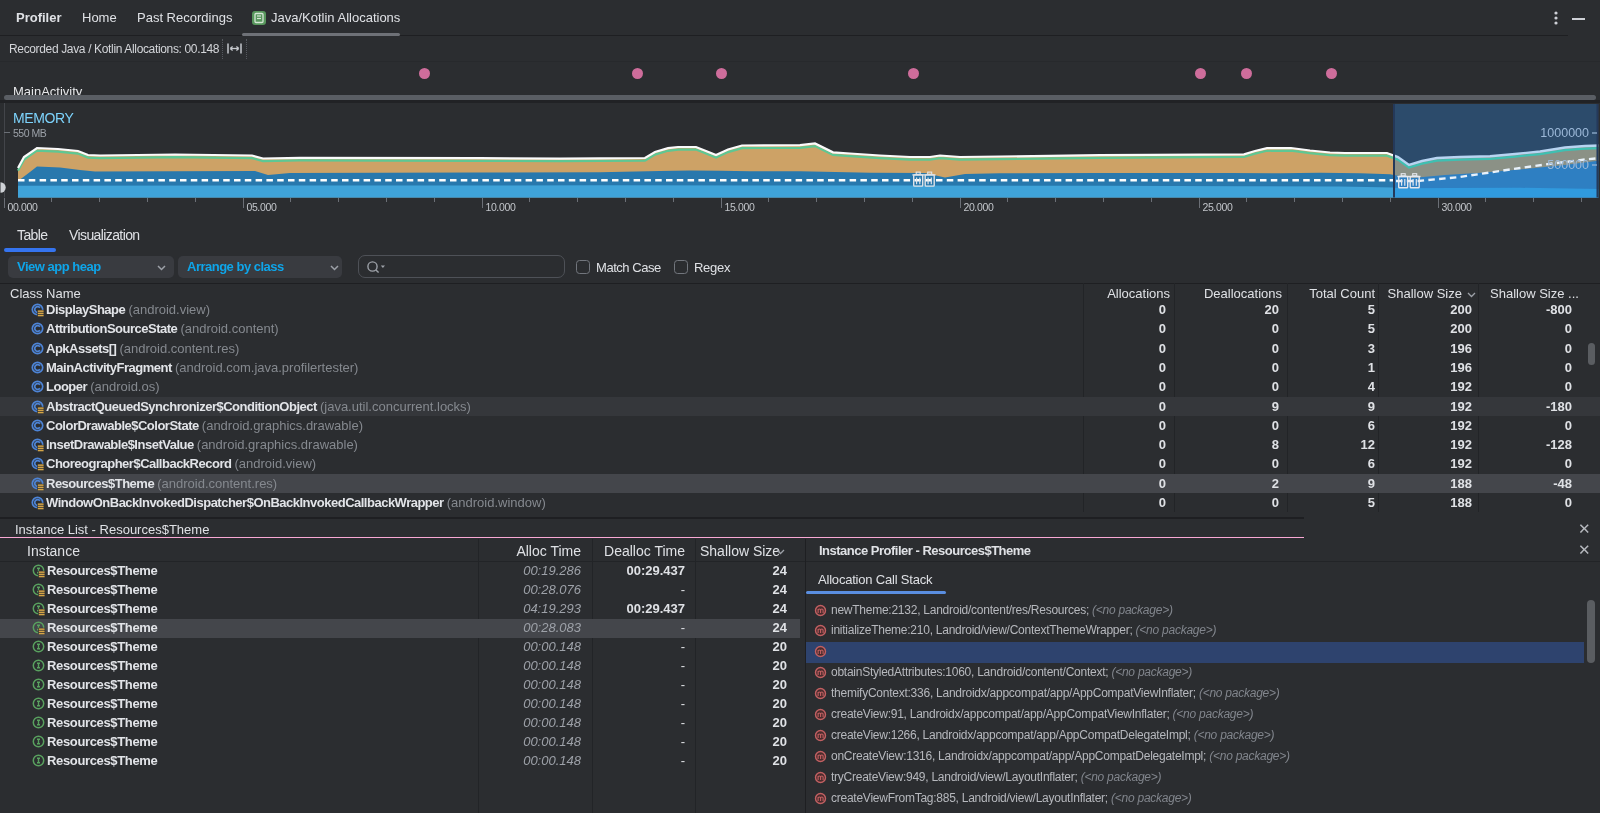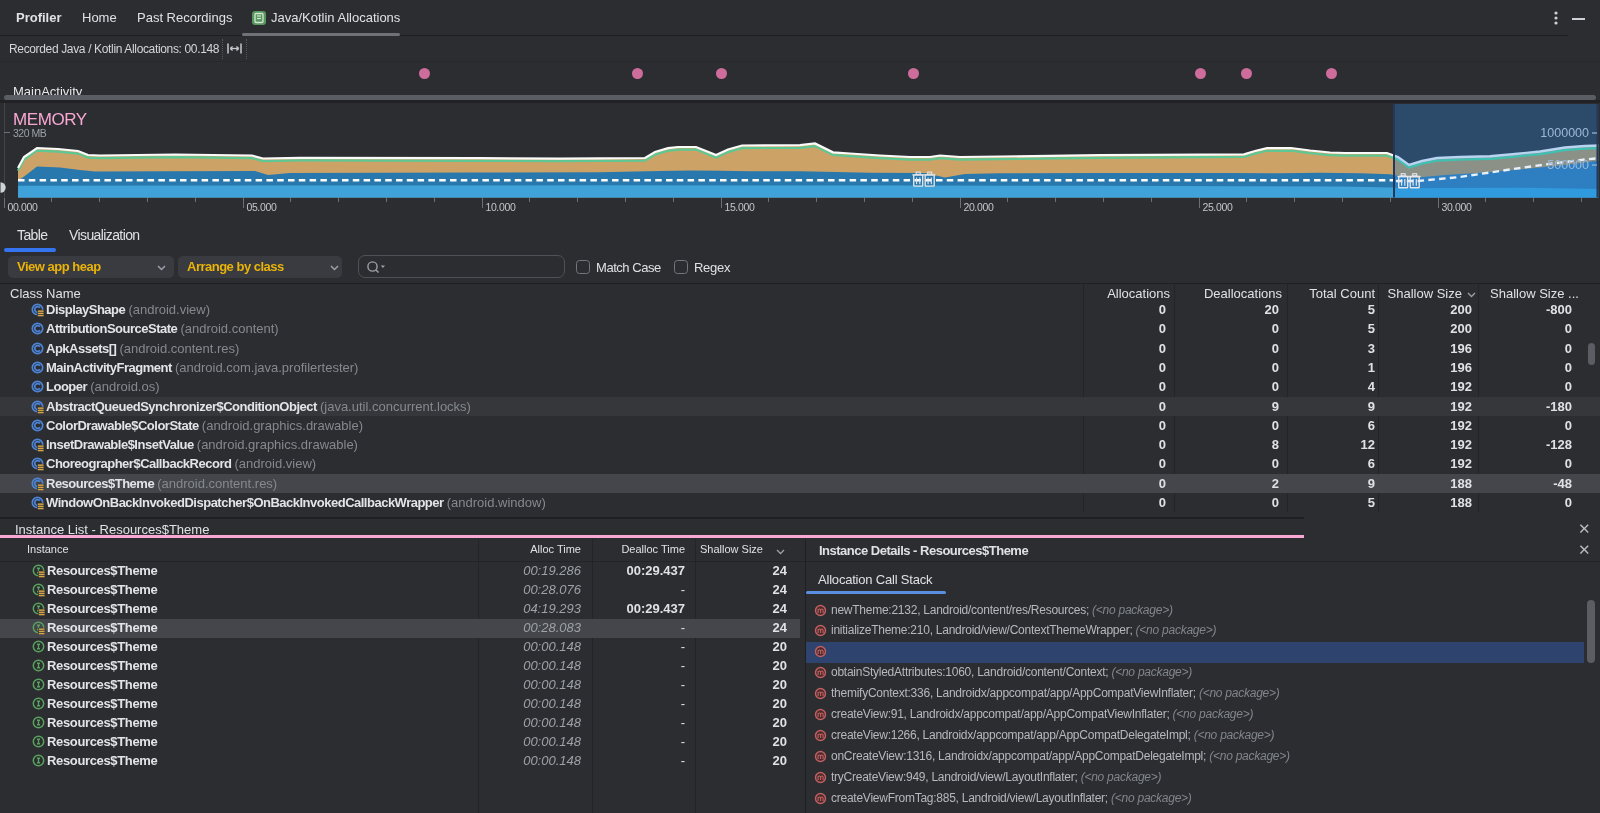--- a/index.html
+++ b/index.html
@@ -11,35 +11,35 @@
 #topbar .t{position:absolute;top:10px;font-size:13px;color:#dfe1e5}
 #tab-underline{position:absolute;left:242px;top:33px;width:158px;height:3px;background:#6e7177;border-radius:2px}
 #recrow{position:absolute;left:0;top:36px;width:1600px;height:26px;border-bottom:1px solid #27292c}
 .dot{position:absolute;width:11px;height:11px;border-radius:50%;background:#ce6d9b;top:68px}
 #mabar{position:absolute;left:4px;top:95px;width:1592px;height:5px;background:#5a5e64;border-radius:2.5px}
 #machartline{position:absolute;left:0;top:100px;width:1600px;height:3px;background:#212225}
 .tick{position:absolute;top:198px;width:1px;height:4px;background:#6b6f76}
 .alab{position:absolute;top:200.5px;font-size:10.5px;letter-spacing:-0.35px;color:#c2c5ca}
 .tabtxt{position:absolute;top:227px;font-size:14px;color:#dfe1e5;letter-spacing:-0.6px}
 #tableul{position:absolute;left:4px;top:248px;width:52px;height:3.5px;background:#3574f0;border-radius:2px}
-.ddl{position:absolute;top:256px;height:22px;background:#393b40;border-radius:5px;font-size:13px;color:#eab308;line-height:22px;font-weight:bold;letter-spacing:-0.5px}
+.ddl{position:absolute;top:256px;height:22px;background:#393b40;border-radius:5px;font-size:13px;color:#0ea5e9;line-height:22px;font-weight:bold;letter-spacing:-0.5px}
 #search{position:absolute;left:358px;top:254.5px;width:207px;height:23px;border:1px solid #4e5157;border-radius:7px}
 .cb{position:absolute;top:259.5px;width:14px;height:14px;border:1.8px solid #72767d;border-radius:3.5px}
 .cblab{position:absolute;top:260px;font-size:13px;color:#dfe1e5}
 #thead{position:absolute;left:0;top:283px;width:1600px;height:17px;border-top:1px solid #1e1f22;font-size:13px}
 #thead .num{font-weight:normal}
 #thead .c1{right:430px}#thead .c2{right:318px}
 .sep-v{position:absolute;width:1px;background:#222427}
 .crow{position:absolute;left:0;width:1600px;height:19.3px;font-size:13px}
 .crow .nm{position:absolute;left:46px;top:2px;font-weight:bold;color:#e2e4e8;letter-spacing:-0.5px}
 .pk{font-weight:normal;color:#85898f;letter-spacing:0}
 .num{position:absolute;top:2px;text-align:right;color:#dfe1e5;font-weight:bold}
 .c1{right:434px}.c2{right:321px}.c3{right:225px}.c4{right:128px}.c5{right:28px}
 .cicon{position:absolute;left:31px;top:3px}
-#il-title{position:absolute;left:0;top:517px;width:1304px;height:21px;border-top:2px solid #1e1f22;border-bottom:3px solid #f9a8d4}
+#il-title{position:absolute;left:0;top:517px;width:1304px;height:21px;border-top:2px solid #1e1f22;border-bottom:1px solid #f9a8d4}
 .irow{position:absolute;left:0;width:800px;height:19px;font-size:13px}
 .irow .nm{position:absolute;left:47px;top:1px;font-weight:bold;color:#e2e4e8;letter-spacing:-0.35px}
 .iicon{position:absolute;left:32px;top:2px}
 .ital{font-style:italic;color:#9da1a8}
 .ic1{position:absolute;top:1px;right:219px;text-align:right}
 .ic2{position:absolute;top:1px;right:115px;text-align:right;color:#dfe1e5}
 .ic3{position:absolute;top:1px;right:13px;text-align:right;color:#dfe1e5;font-weight:bold}
 .drow{position:absolute;left:806px;width:778px;height:20.9px;font-size:12px;color:#b6b8bd}
 .drow .dt{position:absolute;left:25px;top:2px;white-space:nowrap;letter-spacing:-0.25px}
 .dnp{font-style:italic;color:#81858c}
@@ -145,22 +145,22 @@
     </g>
     <line x1="1394" y1="104" x2="1394" y2="197.5" stroke="#24395a" stroke-width="2"></line>
     <rect x="1596.5" y="104" width="2" height="93.5" fill="#24395a"></rect>
     <rect x="1598.5" y="103" width="1.5" height="95" fill="#2b2d30"></rect>
     <text x="1589" y="137" text-anchor="end" font-size="12.5" fill="#9cb8d8" font-family="Liberation Sans">1000000</text>
     <line x1="1592" y1="133" x2="1597" y2="133" stroke="#9cb8d8" stroke-width="1.2"></line>
     <text x="1589" y="169" text-anchor="end" font-size="12.5" fill="#9cb8d8" font-family="Liberation Sans">500000</text>
     <line x1="1592" y1="165" x2="1597" y2="165" stroke="#9cb8d8" stroke-width="1.2"></line>
     <path d="M0.5,182.3 a5.2,5.2 0 0 1 0,10.4 z" fill="#cfd2d6"></path>
   </svg>
-<span class="abs txt" style="left:13px;top:110px;font-size:17px;color:#f9a8d4;letter-spacing:-0.4px">MEMORY</span>
-<span class="abs txt" style="left:13px;top:127px;font-size:10.5px;letter-spacing:-0.5px;color:#9ca1a8">320 MB</span>
+<span class="abs txt" style="left:13px;top:110px;font-size:14px;color:#7dd3fc;letter-spacing:-0.4px">MEMORY</span>
+<span class="abs txt" style="left:13px;top:127px;font-size:10.5px;letter-spacing:-0.5px;color:#9ca1a8">550 MB</span>
 <div class="abs" style="left:4px;top:132px;width:6px;height:1px;background:#6b6f76"></div>
 <div class="tick" style="left:3.6px;height:10px"></div>
 <span class="alab txt" style="left:7.4px">00.000</span>
 <div class="tick" style="left:51.4px"></div>
 <div class="tick" style="left:99.2px"></div>
 <div class="tick" style="left:147.0px"></div>
 <div class="tick" style="left:194.8px"></div>
 <div class="tick" style="left:242.6px;height:10px"></div>
 <span class="alab txt" style="left:246.4px">05.000</span>
 <div class="tick" style="left:290.4px"></div>
@@ -386,21 +386,21 @@
     <span class="num c2">0</span>
     <span class="num c3">5</span>
     <span class="num c4">188</span>
     <span class="num c5">0</span>
   </div>
 <div class="abs" style="left:1588px;top:343px;width:7px;height:22px;background:#5a5d61;border-radius:4px"></div>
 <div id="il-title">
     <span class="abs txt" style="left:15px;top:3px;font-size:13px">Instance List - Resources$Theme</span>
     <span class="xbtn" style="left:1578px;top:3px">✕</span>
   </div>
-<div class="abs" style="left:0;top:539px;width:805px;height:23px;font-size:11px;border-bottom:1px solid #222427">
+<div class="abs" style="left:0;top:539px;width:805px;height:23px;font-size:14px;border-bottom:1px solid #222427">
     <span class="abs txt" style="left:27px;top:4px">Instance</span>
     <span class="abs txt" style="right:224px;top:4px">Alloc Time</span>
     <span class="abs txt" style="right:120px;top:4px">Dealloc Time</span>
     <span class="abs txt" style="left:700px;top:4px">Shallow Size</span>
     <svg width="9" height="6" viewBox="0 0 9 6" style="position:absolute;left:776px;top:10px">
       <path d="M1,1 L4.5,4.5 L8,1" fill="none" stroke="#9da1a8" stroke-width="1.3"></path>
     </svg>
   </div>
 <div class="sep-v" style="left:478px;top:539px;height:274px"></div>
 <div class="sep-v" style="left:592px;top:539px;height:274px"></div>
@@ -526,21 +526,21 @@
       <circle cx="6.5" cy="6.5" r="5.2" fill="none" stroke="#59a15f" stroke-width="1.5"></circle>
       <path d="M5,4.3 h3 M6.5,4.3 v4.4 M5,8.7 h3" stroke="#59a15f" stroke-width="1.4" fill="none"></path>
     </svg>
     <span class="nm txt">Resources$Theme</span>
     <span class="ic1 ital">00:00.148</span>
     <span class="ic2" style="">-</span>
     <span class="ic3">20</span>
   </div>
 <div class="abs" style="left:805px;top:539px;width:1px;height:274px;background:#1e1f22"></div>
 <div class="abs" style="left:806px;top:539px;width:794px;height:23px;border-bottom:1px solid #222427;font-size:13px">
-    <span class="abs txt" style="left:13px;top:4px;font-weight:bold;letter-spacing:-0.5px">Instance Details - Resources$Theme</span>
+    <span class="abs txt" style="left:13px;top:4px;font-weight:bold;letter-spacing:-0.5px">Instance Profiler - Resources$Theme</span>
     <span class="xbtn" style="left:772px;top:4px">✕</span>
   </div>
 <span class="abs txt" style="left:818px;top:572px;font-size:13px;letter-spacing:-0.2px">Allocation Call Stack</span>
 <div class="abs" style="left:806px;top:590.5px;width:140px;height:3.5px;background:#5a8ee0;border-radius:2px"></div>
 <div class="drow" style="top:600.5px">
     <svg class="micon" width="13" height="13" viewBox="0 0 13 13">
       <circle cx="6.5" cy="6.5" r="5" fill="#4a2b2d" stroke="#c26062" stroke-width="1.4"></circle>
       <path d="M4.1,8.9 V5 m0,1.2 a1.25,1.25 0 0 1 2.5,0 v2.7 m0,-2.7 a1.25,1.25 0 0 1 2.5,0 v2.7" stroke="#c26062" stroke-width="1.1" fill="none"></path>
     </svg>
     <span class="dt">newTheme:2132, Landroid/content/res/Resources;<span class="dnp"> (&lt;no package&gt;)</span></span>

